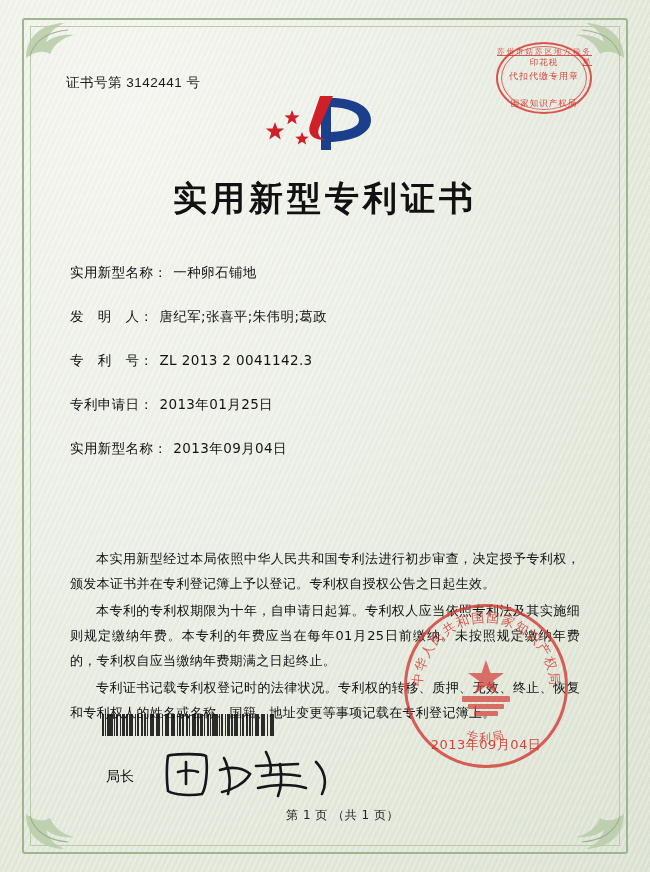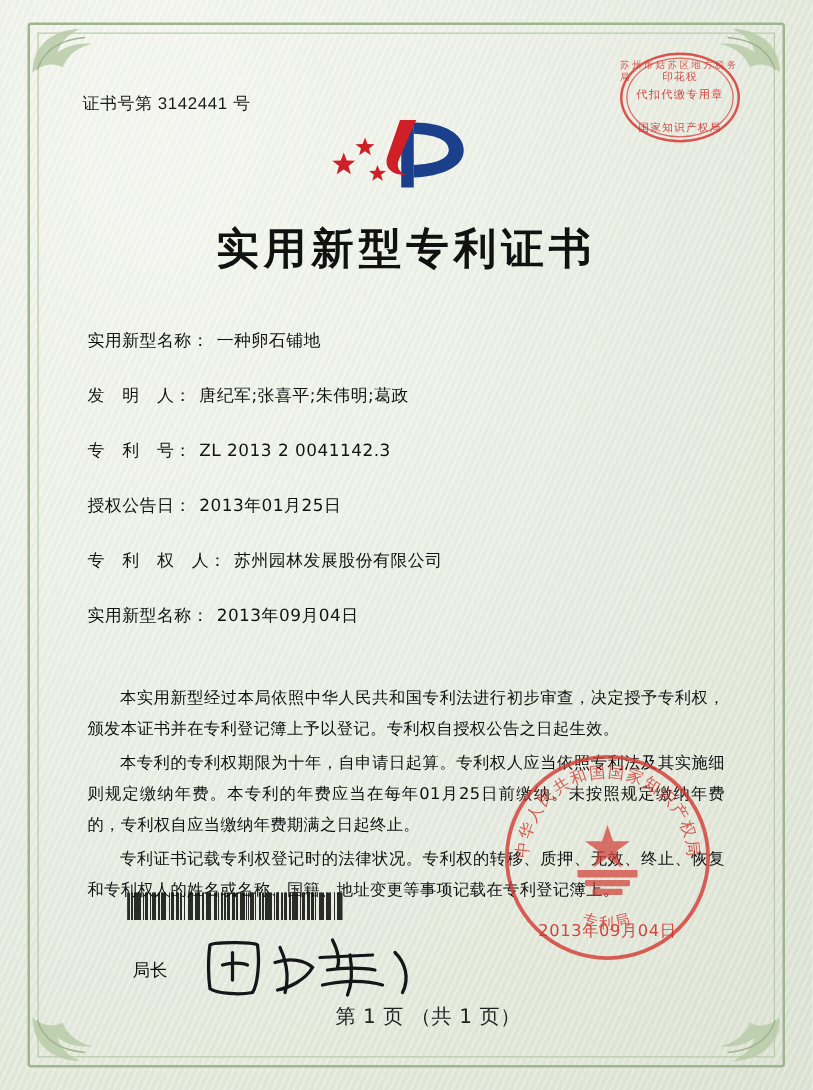--- a/index.html
+++ b/index.html
@@ -71,22 +71,22 @@
   }
   .seal-top .t{
     position:absolute;width:100%;text-align:center;
     color:#cf302b;font-size:8.5px;line-height:1.25;
     letter-spacing:1px;opacity:.88;
   }
   .seal-top .t1{top:15px;}
   .seal-top .t2{top:29px;font-size:9px;}
   .seal-top .t3{top:56px;}
   .seal-top .arc{
-    position:absolute;left:0;right:0;top:5px;text-align:left;
-    color:#cf302b;font-size:7.5px;letter-spacing:2px;opacity:.8;
+    position:absolute;left:0;right:0;top:5px;text-align:right;
+    color:#cf302b;font-size:7.5px;letter-spacing:2px;opacity:.8;text-decoration:underline;
   }
 
   
   .logo{
     position:absolute;left:50%;top:62px;transform:translateX(-50%);
     width:120px;height:68px;
   }
 
   .title{
     position:absolute;left:0;right:0;top:150px;
@@ -150,21 +150,21 @@
     position:absolute;left:0;top:0;width:164px;height:164px;
     opacity:.82;
   }
   .seal-date{
     position:absolute;left:-8px;bottom:14px;width:180px;text-align:center;
     color:#cf332c;font-size:13px;letter-spacing:.5px;opacity:.9;
   }
 
   .footer{
     position:absolute;left:0;right:0;bottom:22px;
-    text-align:center;font-size:16px;color:#222;
+    text-align:center;font-size:12px;color:#222;
     letter-spacing:.5px;
     margin-left:35px;
   }
 </style>
 </head>
 <body>
 
 <div class="page">
 
   <div class="border-outer"></div>
@@ -230,24 +230,21 @@
       <div class="field">
         <span class="lab">实用新型名称：</span><span class="val">一种卵石铺地</span>
       </div>
       <div class="field">
         <span class="lab">发　明　人：</span><span class="val">唐纪军;张喜平;朱伟明;葛政</span>
       </div>
       <div class="field">
         <span class="lab">专　利　号：</span><span class="val">ZL 2013 2 0041142.3</span>
       </div>
       <div class="field">
-        <span class="lab">授权公告日：</span><span class="val">2013年01月25日</span>
-      </div>
-      <div class="field">
-        <span class="lab">专　利　权　人：</span><span class="val">苏州园林发展股份有限公司</span>
+        <span class="lab">专利申请日：</span><span class="val">2013年01月25日</span>
       </div>
       <div class="field">
         <span class="lab">实用新型名称：</span><span class="val">2013年09月04日</span>
       </div>
     </div>
 
     <div class="body-text">
       <p>本实用新型经过本局依照中华人民共和国专利法进行初步审查，决定授予专利权，颁发本证书并在专利登记簿上予以登记。专利权自授权公告之日起生效。</p>
       <p>本专利的专利权期限为十年，自申请日起算。专利权人应当依照专利法及其实施细则规定缴纳年费。本专利的年费应当在每年01月25日前缴纳。未按照规定缴纳年费的，专利权自应当缴纳年费期满之日起终止。</p>
       <p>专利证书记载专利权登记时的法律状况。专利权的转移、质押、无效、终止、恢复和专利权人的姓名或名称、国籍、地址变更等事项记载在专利登记簿上。</p>

